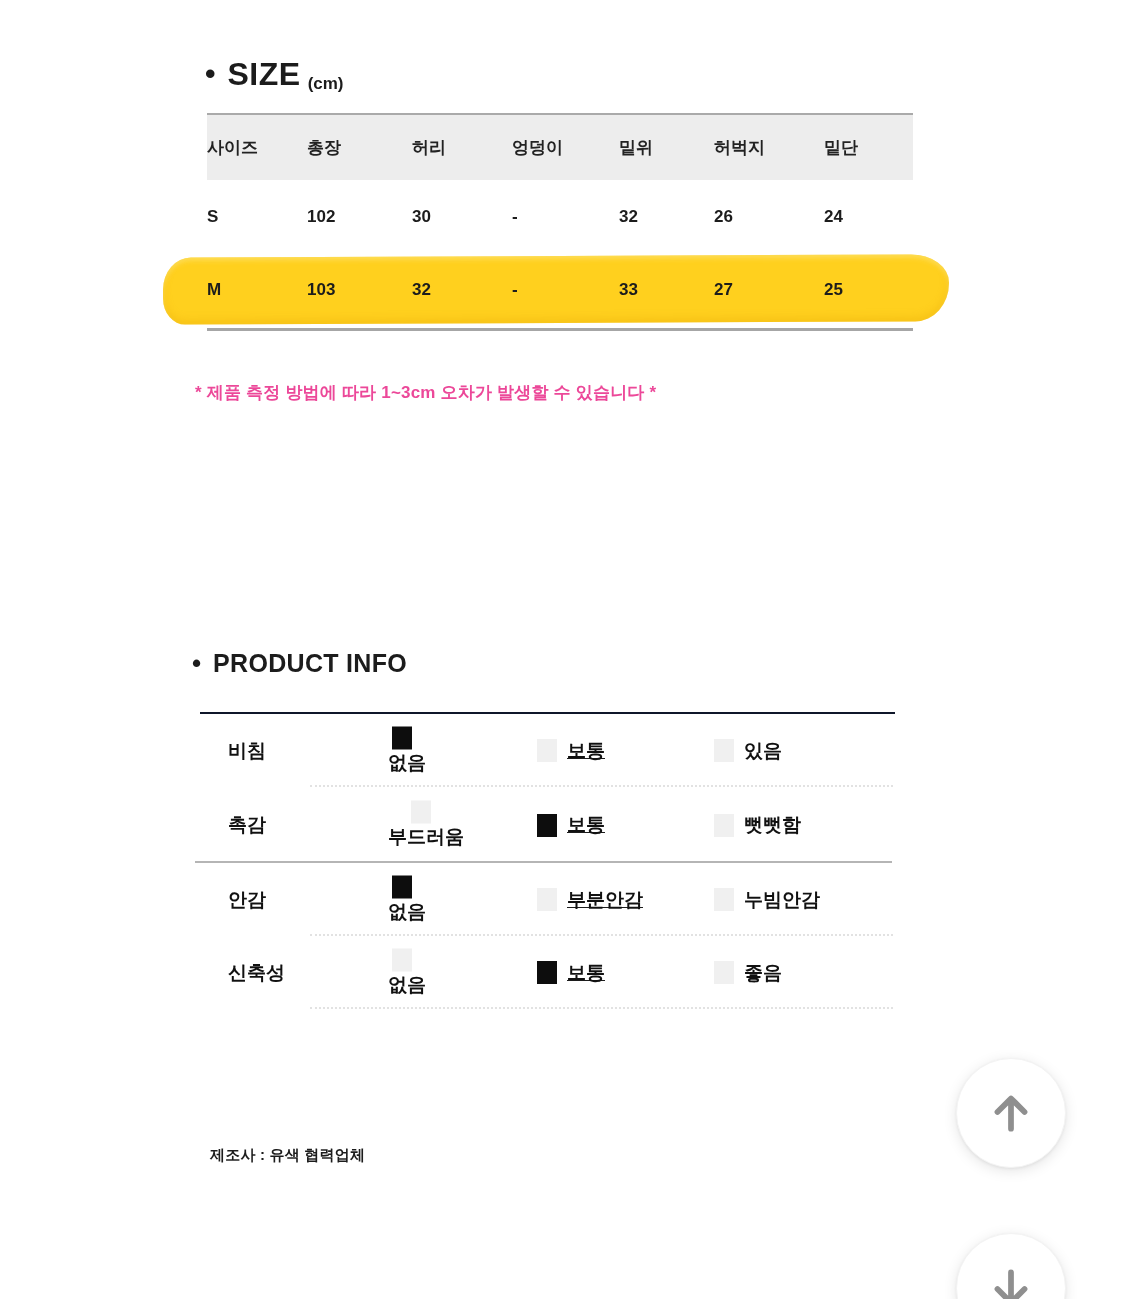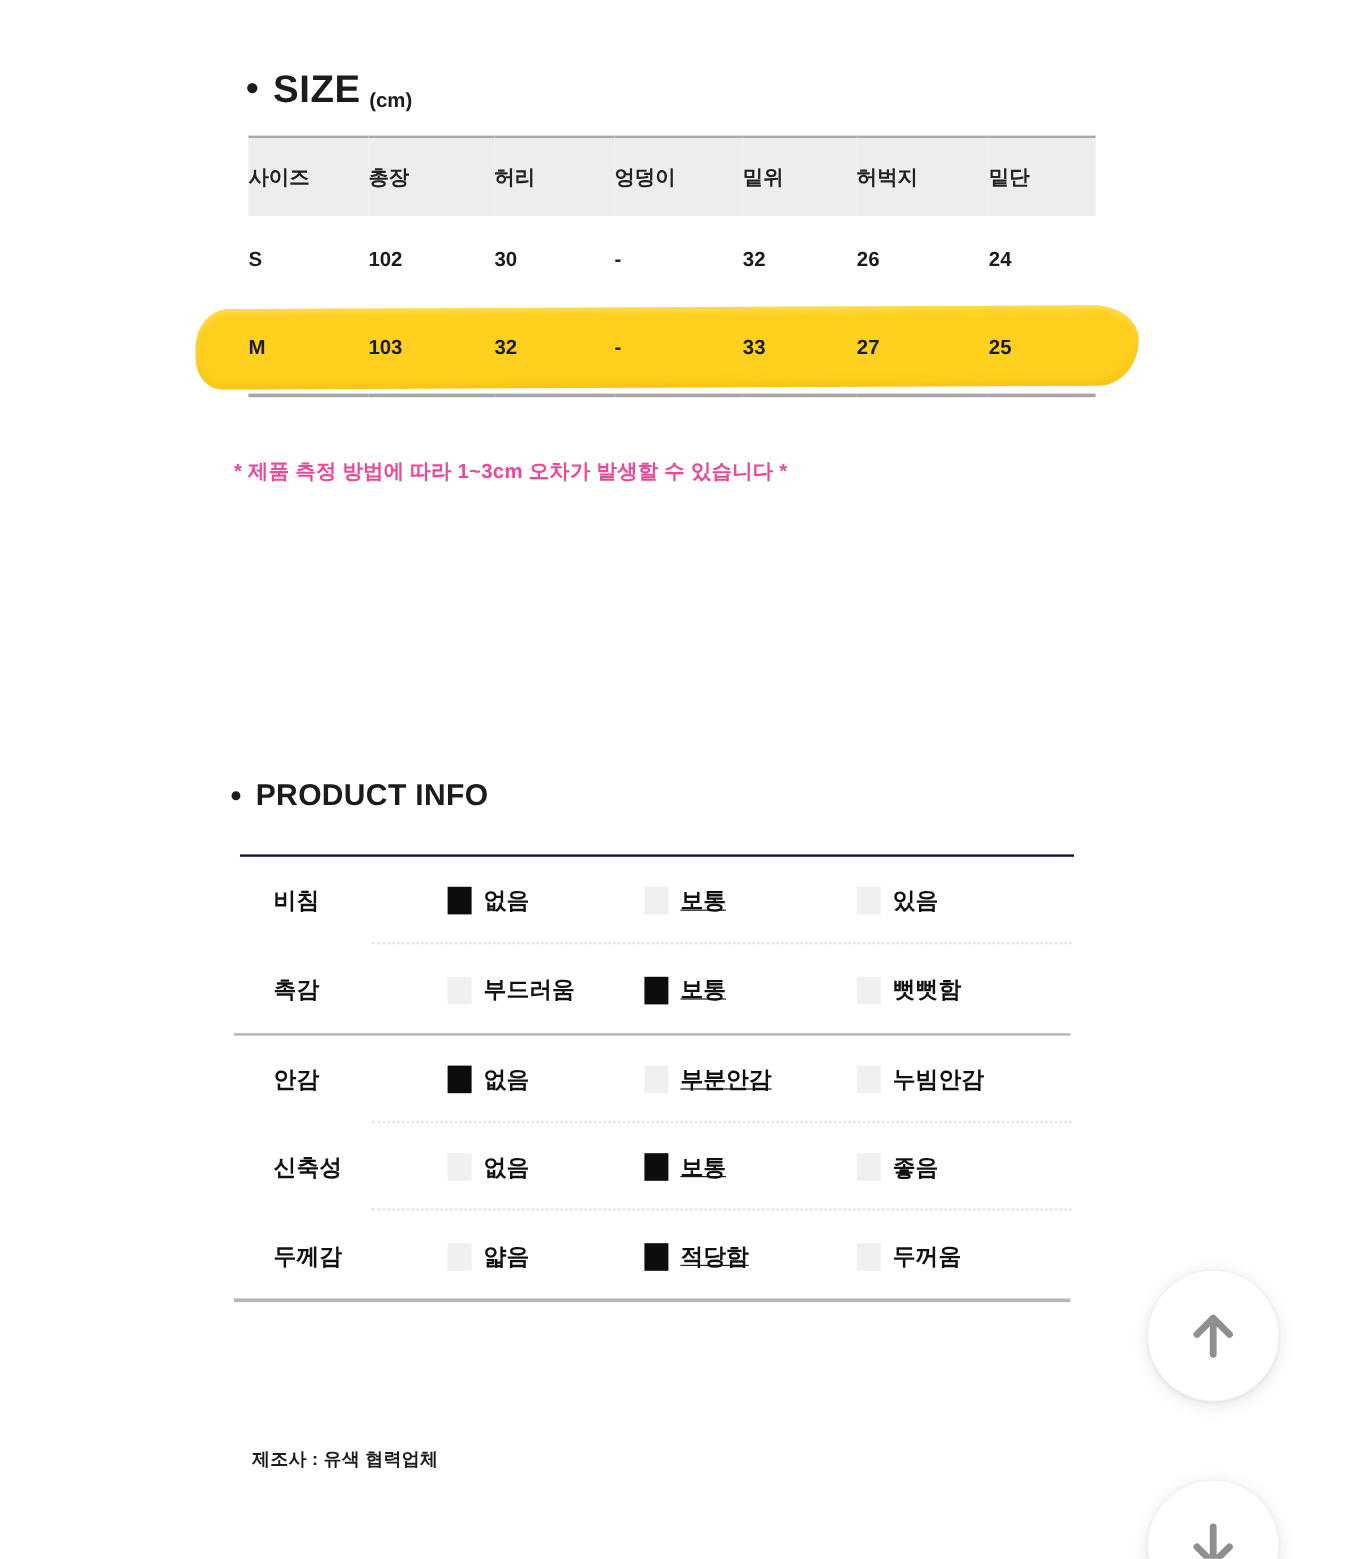--- a/index.html
+++ b/index.html
@@ -74,37 +74,37 @@
   }
   .pi-row.tall { height:76px; }
   .pi-label {
     position:absolute; left:28px; top:50%; transform:translateY(-50%);
     font-size:19px; font-weight:bold; color:#111;
   }
   .pi-opt {
     position:absolute; top:50%; transform:translateY(-50%);
     display:flex; align-items:center;
   }
-  .pi-opt.o1 { left:173px; }
+  .pi-opt.o1 { left:188px;flex-direction:column; }
   .pi-opt.o2 { left:337px;text-decoration:underline; }
   .pi-opt.o3 { left:514px;align-items:center; }
   .checkbox {
     width:20px; height:23px; background:#f0f0f0; margin-right:10px;
     flex:0 0 auto;
   }
   .checkbox.checked { background:#0d0d0d; }
   .pi-opt .opt-label { font-size:19px; font-weight:bold; color:#111; white-space:nowrap; }
 
   .sep { position:absolute; bottom:0; height:0; }
   .sep.dotted { left:110px; right:2px; border-bottom:2px dotted #e2e2e2; }
   .sep.solid  { left:-5px; right:3px; border-bottom:2px solid #b5b5b5; }
   .sep.solid.thick { border-bottom-width:3px; }
 
   .manufacturer {
-    position:absolute; left:210px; top:1207px;
+    position:absolute; left:210px; top:1146px;
     font-size:15px; font-weight:bold; color:#1c1c1c;
     letter-spacing:.2px;
   }
 
   
   .scroll-btn {
     position:absolute; width:110px; height:110px; border-radius:50%;
     background:#ffffff;
     box-shadow:0 3px 14px rgba(0,0,0,.10), 0 1px 3px rgba(0,0,0,.06);
     border:1px solid #f3f3f3;
@@ -241,36 +241,20 @@
       <span class="checkbox checked"></span>
       <span class="opt-label">보통</span>
     </span>
     <span class="pi-opt o3">
       <span class="checkbox"></span>
       <span class="opt-label">좋음</span>
     </span>
     <span class="sep dotted"></span>
   </div>
 
-  <div class="pi-row tall">
-    <span class="pi-label">두께감</span>
-    <span class="pi-opt o1">
-      <span class="checkbox"></span>
-      <span class="opt-label">얇음</span>
-    </span>
-    <span class="pi-opt o2">
-      <span class="checkbox checked"></span>
-      <span class="opt-label">적당함</span>
-    </span>
-    <span class="pi-opt o3">
-      <span class="checkbox"></span>
-      <span class="opt-label">두꺼움</span>
-    </span>
-    <span class="sep solid thick"></span>
-  </div>
 
 </div>
 
 <div class="manufacturer">제조사 : 유색 협력업체</div>
 
 <div class="scroll-btn up">
   <span>
     <svg width="50" height="50" viewBox="0 0 48 48" fill="none">
       <path d="M24 39 V11 M11 23 L24 10 L37 23" stroke="#8f8f8f" stroke-width="5.5" stroke-linecap="round" stroke-linejoin="round"></path>
     </svg>

